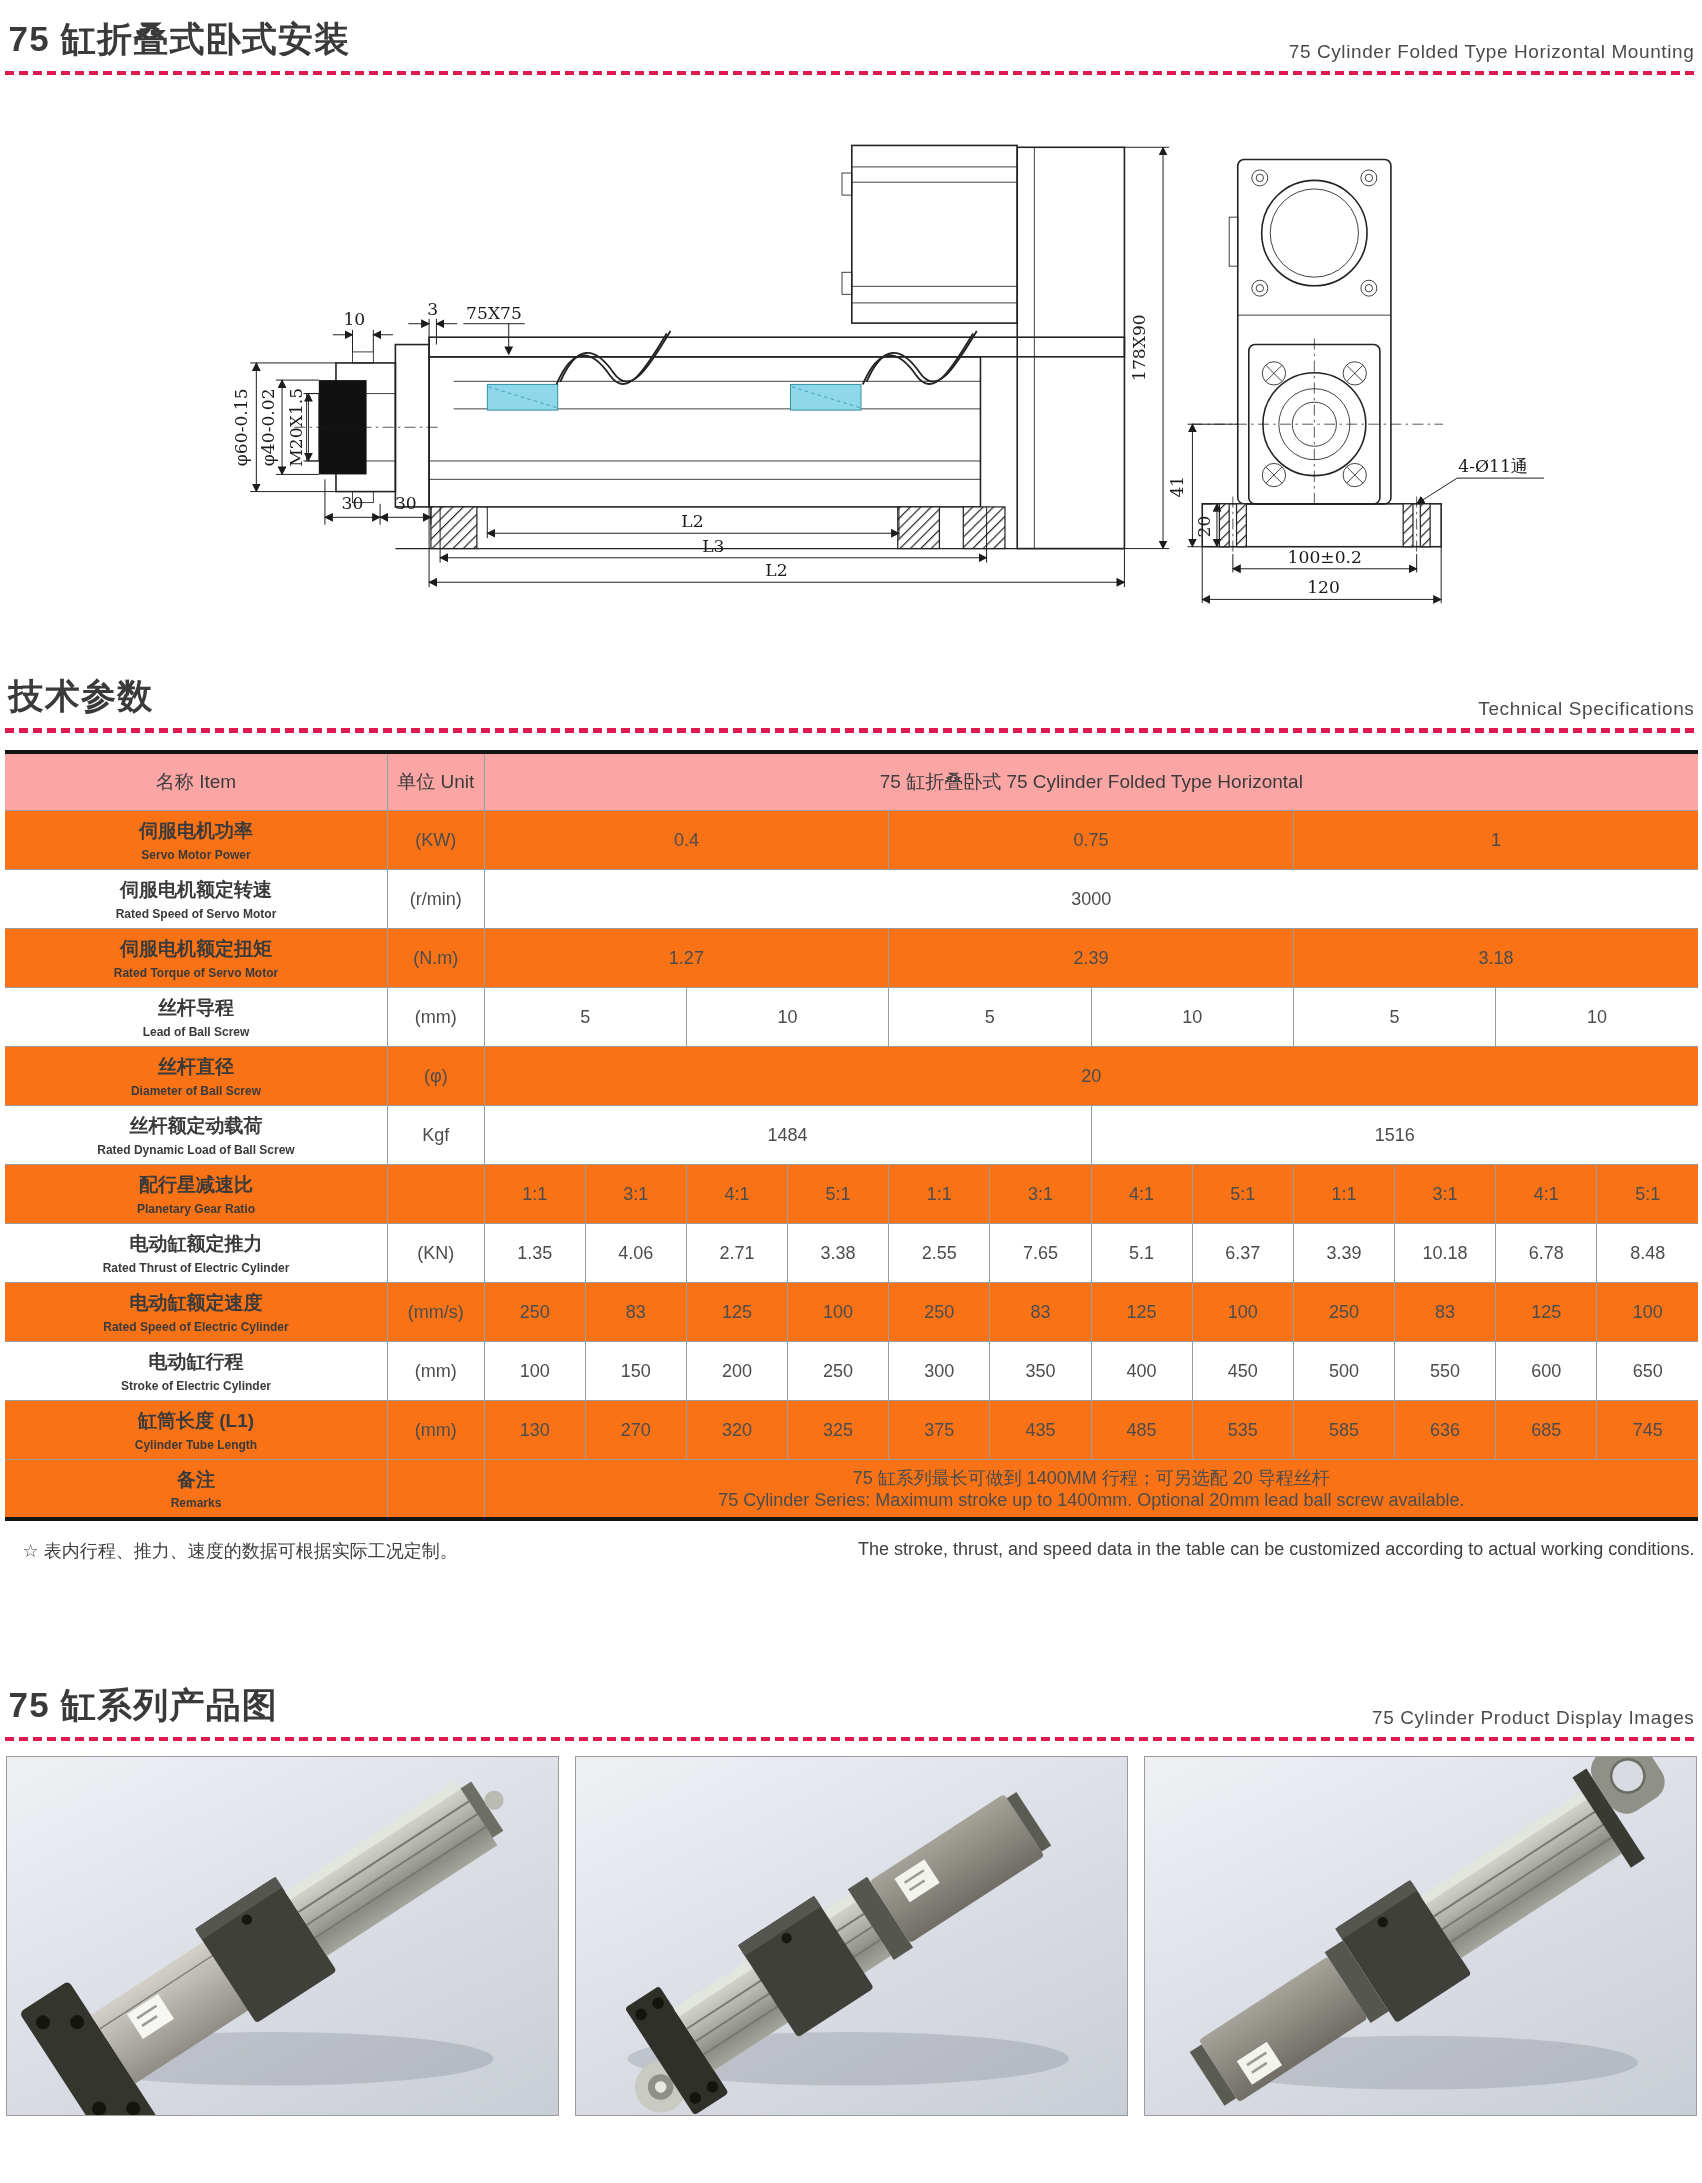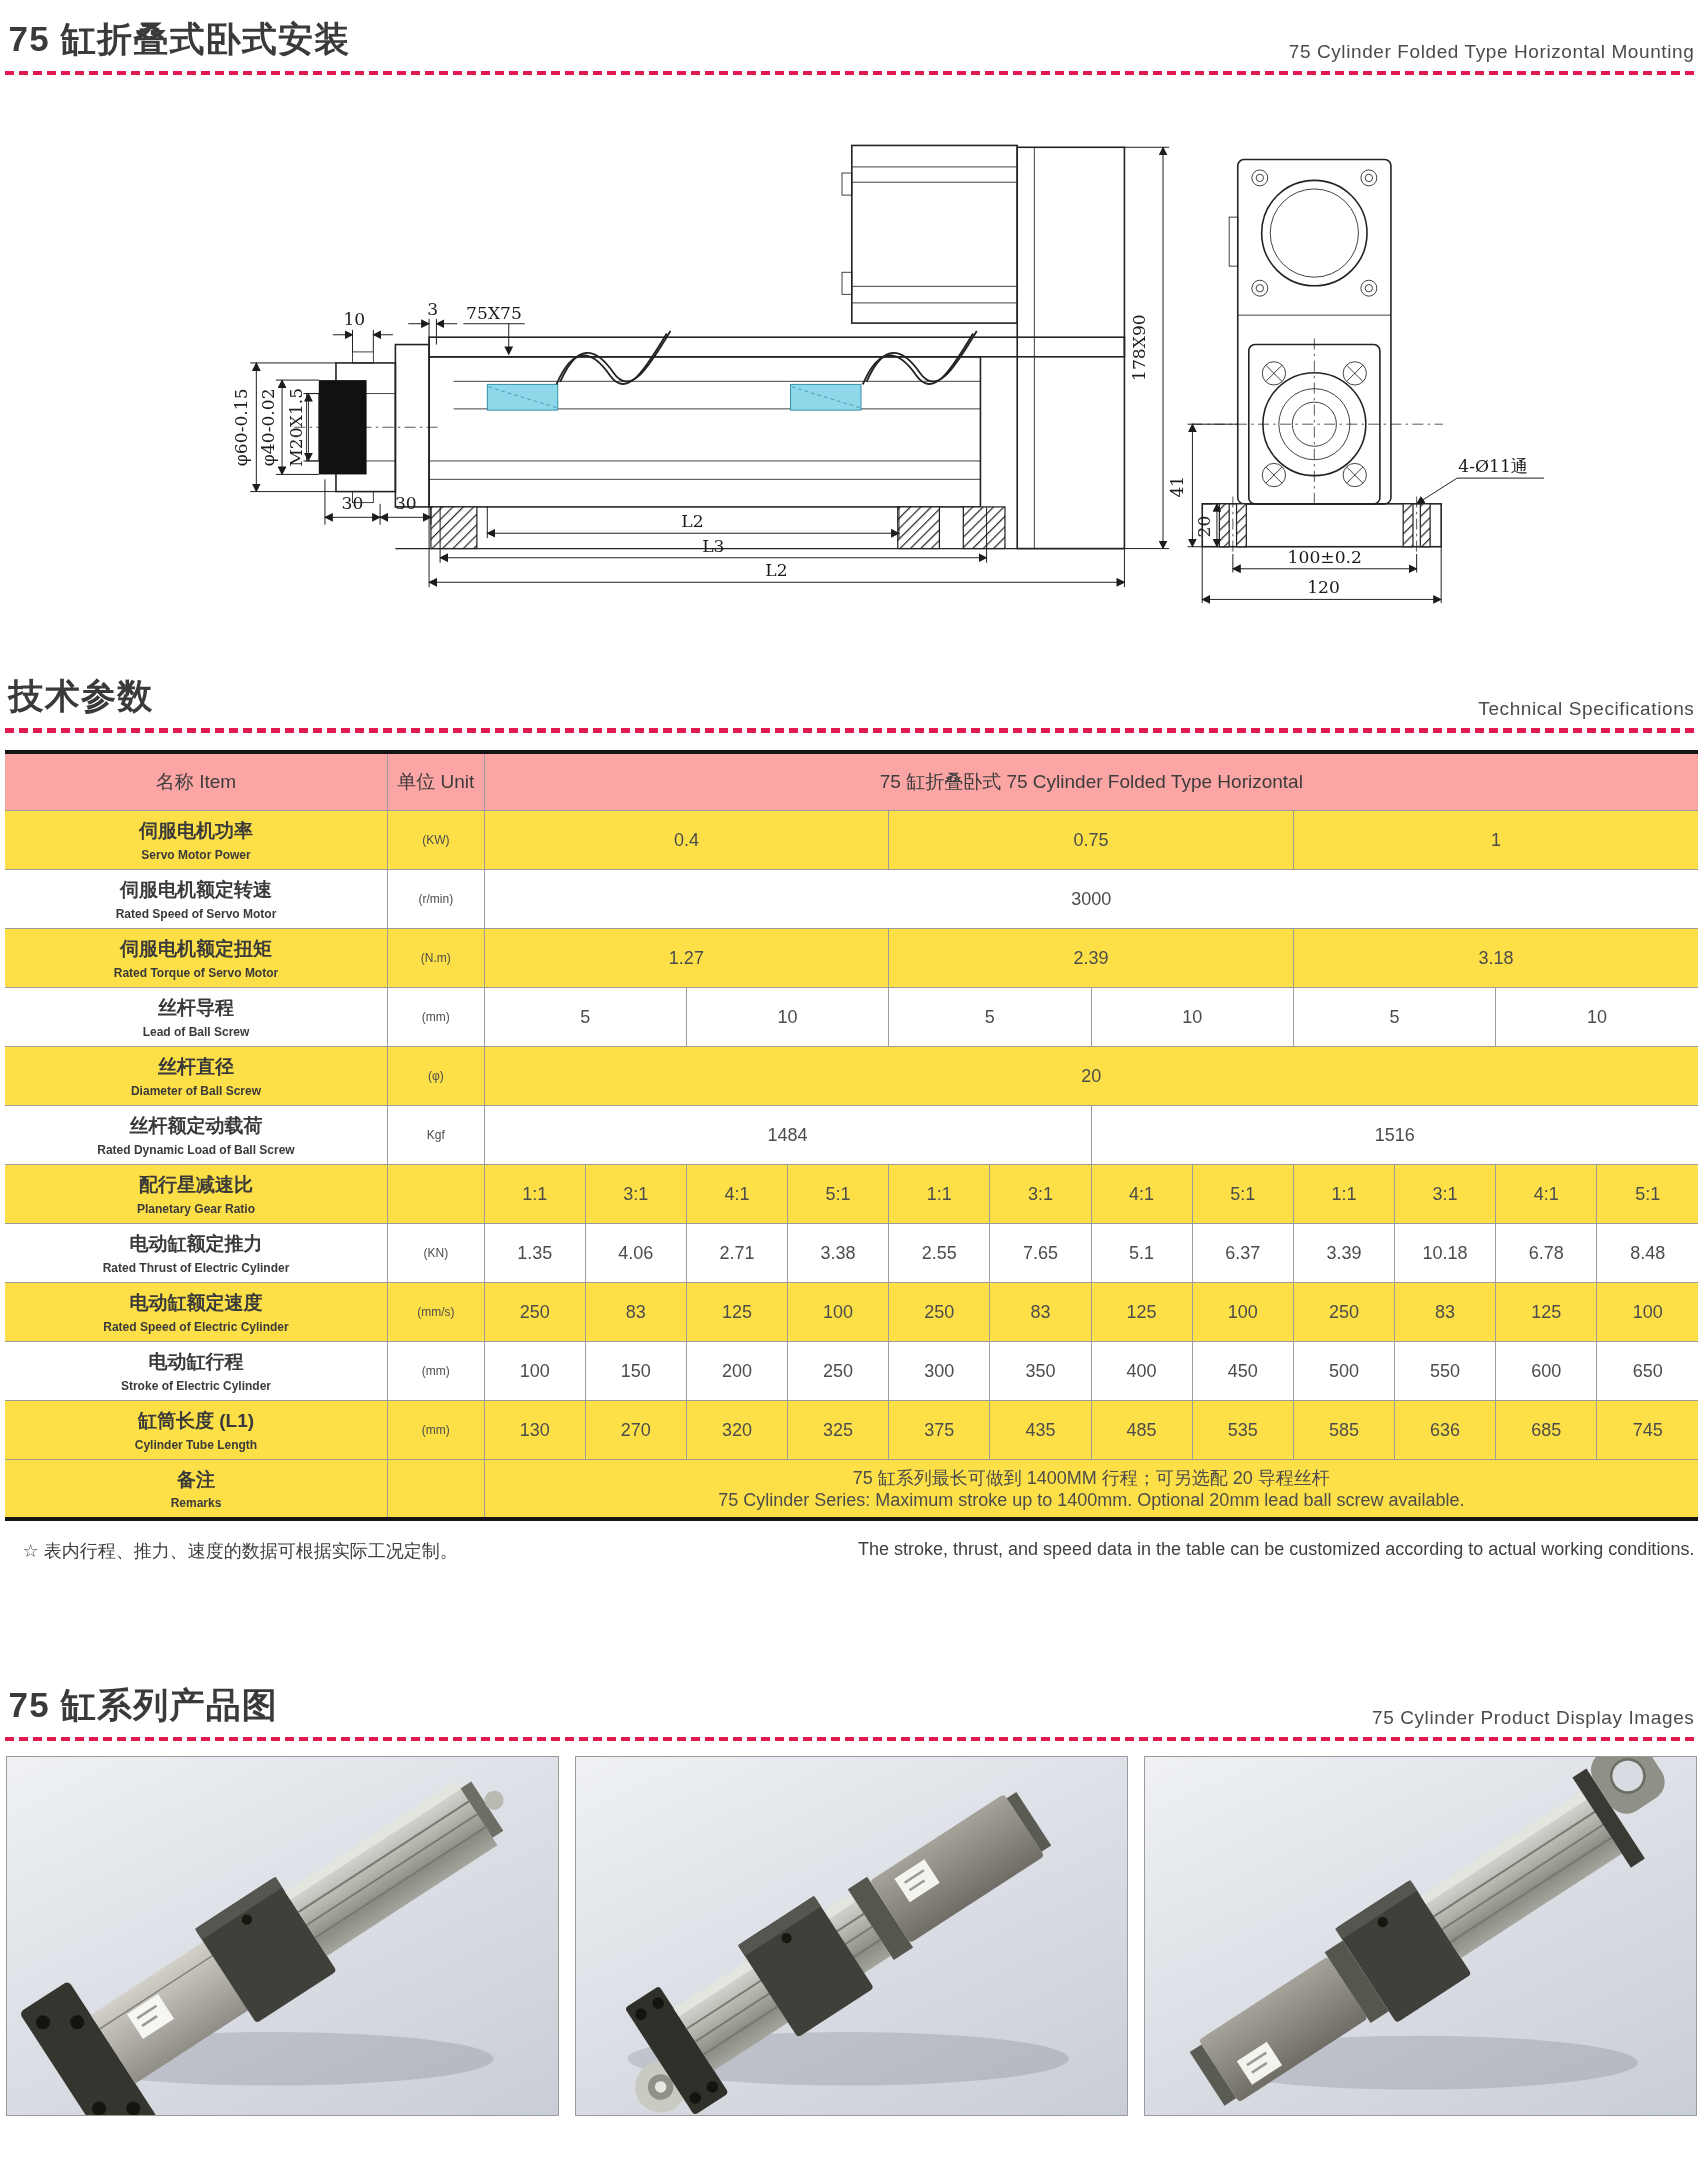--- a/index.html
+++ b/index.html
@@ -24,24 +24,24 @@
   .ctr{stroke:#1c1c1c;stroke-width:1.2;stroke-dasharray:18 7 4 7;fill:none;}
 
   
   table.spec{width:calc(100% - 9.8px);margin:17px 4.9px 0;border-collapse:collapse;
     border-top:4.3px solid #141414;border-bottom:4.3px solid #141414;table-layout:fixed;}
   .spec th,.spec td{border:1.2px solid #9c9c9c;vertical-align:middle;text-align:center;
     height:59px;padding:1.2px 3.7px;}
   .spec tr>*:first-child{border-left:none;}
   .spec tr>*:last-child{border-right:none;}
   .spec thead th{font-weight:400;font-size:19px;color:#3c3c3c;background:#fca5a5;}
-  .spec tbody tr.shaded{background:#fde047;}
+  .spec tbody tr.shaded{background:#f97316;}
   .spec .zh{font-size:19px;font-weight:bold;color:#3a3a3a;}
   .spec .en{font-size:12px;font-weight:bold;color:#3a3a3a;margin-top:3.7px;}
-  .spec .unit{font-size:12px;color:#4c4c4c;}
+  .spec .unit{font-size:18px;color:#4c4c4c;}
   .spec .val{font-size:18px;color:#4c4c4c;white-space:pre-line;}
 
   .footnote{display:flex;justify-content:space-between;align-items:flex-start;
     font-size:18px;color:#3f3f3f;padding:18.4px 8.6px 0;margin-left:14px;}
 
   .products-header{margin-top:103px;}
 
   .products{display:flex;gap:16px;padding:14.7px 6.1px 6.1px;}
   figure.product{flex:1;margin:0;border:1.2px solid #9b9b9b;height:360px;overflow:hidden;
     background:linear-gradient(155deg,#eff1f5 0%,#dde0e6 45%,#c9cdd5 100%);}

